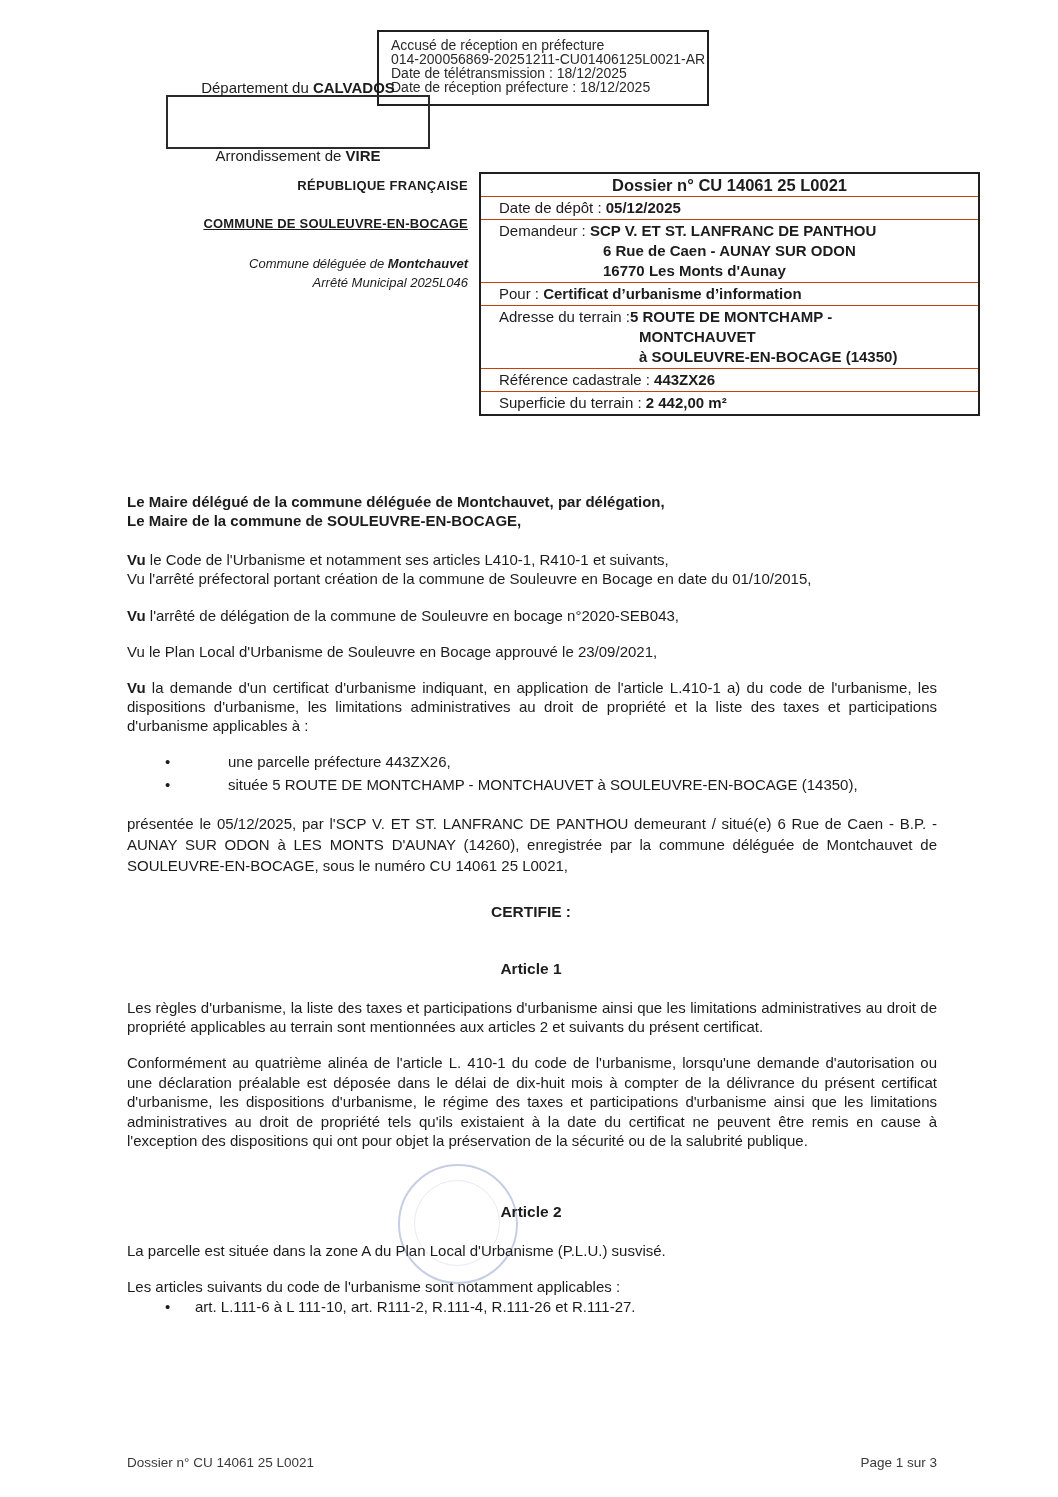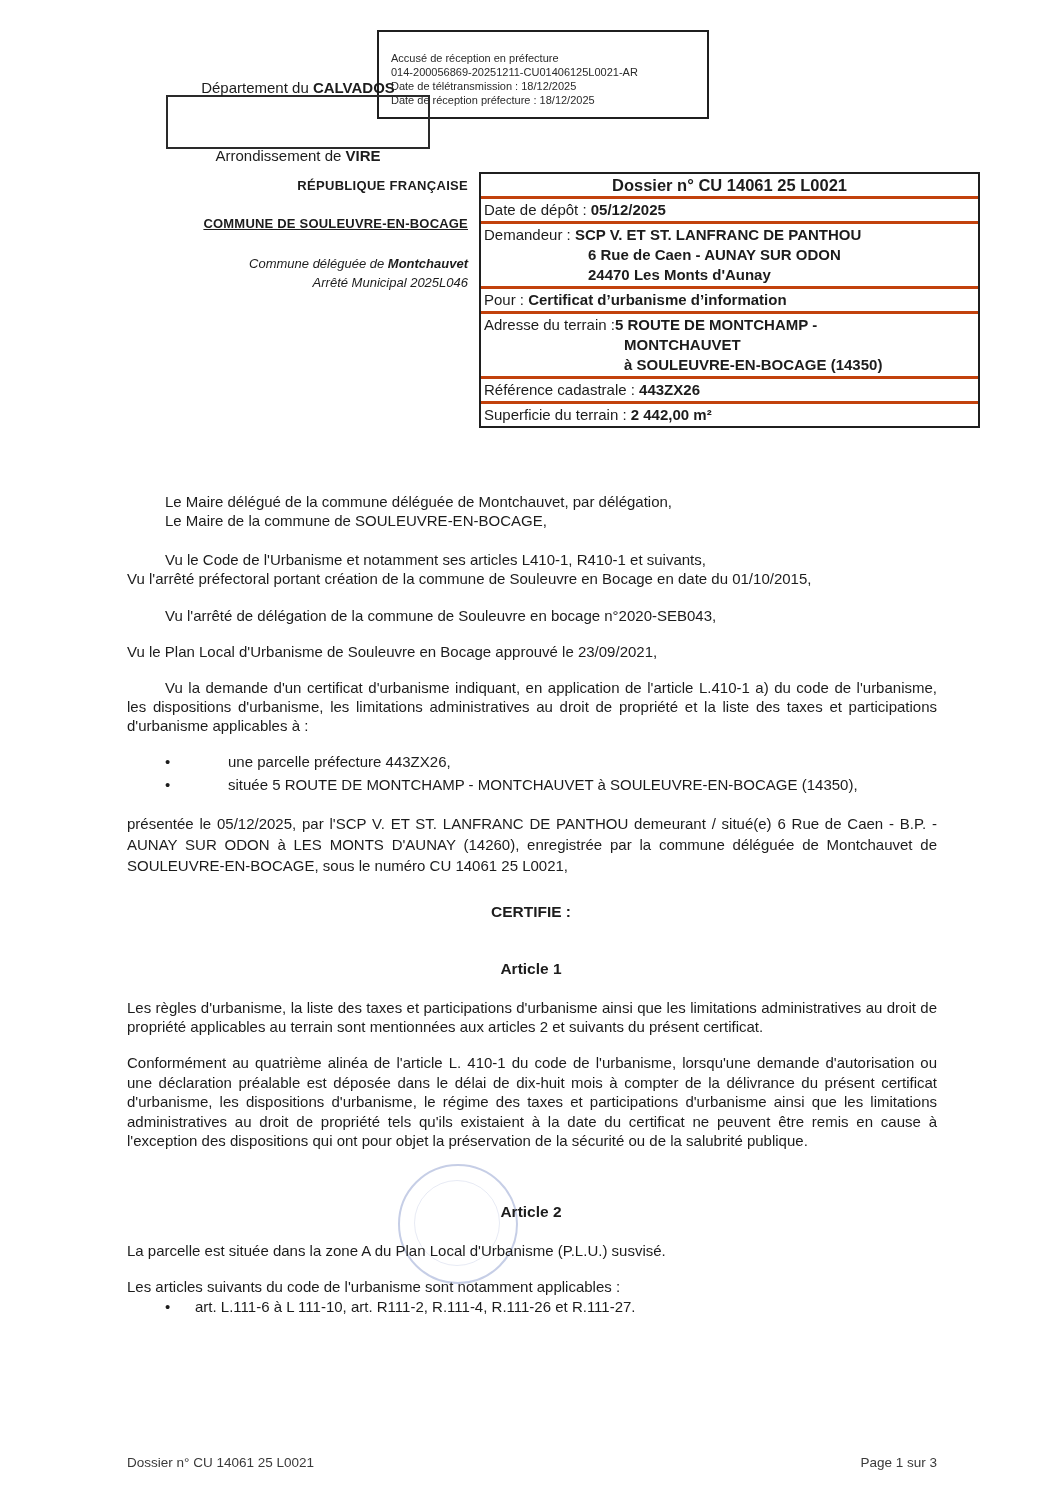--- a/index.html
+++ b/index.html
@@ -9,22 +9,22 @@
     background:#ffffff;
     font-family:"Liberation Sans", sans-serif;
     color:#1c1c1c;
     overflow:hidden;
   }
   .abs{position:absolute;}
   
   .stamp-box{
     left:377px;top:30px;width:316px;height:66px;
     border:2px solid #1f1f1f;
-    padding:19px 0 0 12px;
-    font-size:11px;line-height:14px;color:#2a2a2a;
+    padding:6px 0 0 12px;
+    font-size:14px;line-height:14px;color:#2a2a2a;
   }
   
   .dept-box{
     left:166px;top:95px;width:260px;height:50px;
     border:2px solid #2a2a2a;
     display:flex;flex-direction:column;justify-content:center;align-items:center;
     font-size:15px;line-height:20px;gap:48px;
   }
   .dept-box b{font-weight:bold;}
   
@@ -36,34 +36,34 @@
   .left-col .commune{font-weight:bold;text-decoration:underline;margin-top:19px;letter-spacing:.2px;}
   .left-col .italic1{font-style:italic;margin-top:21px;}
   .left-col .italic1 b{font-style:italic;}
   .left-col .italic2{font-style:italic;margin-top:0px;}
   
   .dossier-table{
     left:479px;top:172px;width:497px;
     border:2px solid #1f1f1f;
     font-size:15px;line-height:20px;
   }
-  .dt-row{border-top:3px solid #c2410c;padding:1px 3px;}
+  .dt-row{border-top:1px solid #c2410c;padding:1px 18px;}
   .dt-row:first-child{border-top:none;}
   .dt-header{text-align:center;font-weight:bold;font-size:16.5px;padding:1px 4px;}
   .dt-val{font-weight:bold;}
   .dt-indent1{margin-left:104px;font-weight:bold;}
   .dt-indent2{margin-left:140px;font-weight:bold;}
   
   .doc-title{
     left:127px;top:420px;width:808px;
     text-align:center;font-weight:bold;font-size:15.5px;line-height:19px;
   }
   
   .body-txt{left:127px;width:810px;font-size:15px;line-height:19px;}
-  .bold{font-weight:normal;margin-left:38px;}
+  .bold{font-weight:bold;}
   .just{text-align:justify;}
   .center-h{left:127px;width:808px;text-align:center;font-weight:bold;font-size:15.5px;}
   .bullet-row{display:flex;}
   .bullet-dot{flex:0 0 auto;}
   
   .round-stamp{
     left:398px;top:1164px;width:116px;height:116px;
     border:2px solid rgba(120,138,195,0.42);
     border-radius:50%;
   }
@@ -102,21 +102,21 @@
     <div class="italic1"><span>Commune déléguée de </span><b>Montchauvet</b></div>
     <div class="italic2">Arrêté Municipal 2025L046</div>
   </div>
 
   <div class="abs dossier-table">
     <div class="dt-row dt-header">Dossier n° CU 14061 25 L0021</div>
     <div class="dt-row"><span>Date de dépôt : </span><span class="dt-val">05/12/2025</span></div>
     <div class="dt-row">
       <div><span>Demandeur : </span><span class="dt-val">SCP V. ET ST. LANFRANC DE PANTHOU</span></div>
       <div class="dt-indent1">6 Rue de Caen - AUNAY SUR ODON</div>
-      <div class="dt-indent1">24470 Les Monts d'Aunay</div>
+      <div class="dt-indent1">16770 Les Monts d'Aunay</div>
     </div>
     <div class="dt-row"><span>Pour : </span><span class="dt-val">Certificat d’urbanisme d’information</span></div>
     <div class="dt-row">
       <div><span>Adresse du terrain :</span><span class="dt-val">5 ROUTE DE MONTCHAMP -</span></div>
       <div class="dt-indent2">MONTCHAUVET</div>
       <div class="dt-indent2">à SOULEUVRE-EN-BOCAGE (14350)</div>
     </div>
     <div class="dt-row"><span>Référence cadastrale : </span><span class="dt-val">443ZX26</span></div>
     <div class="dt-row"><span>Superficie du terrain : </span><span class="dt-val">2 442,00 m²</span></div>
   </div>

